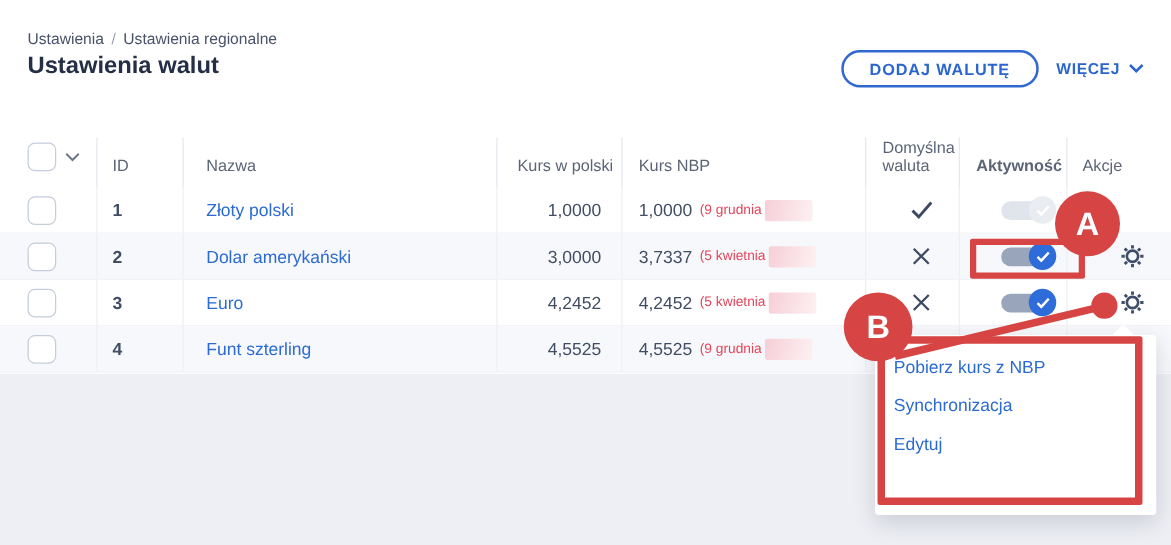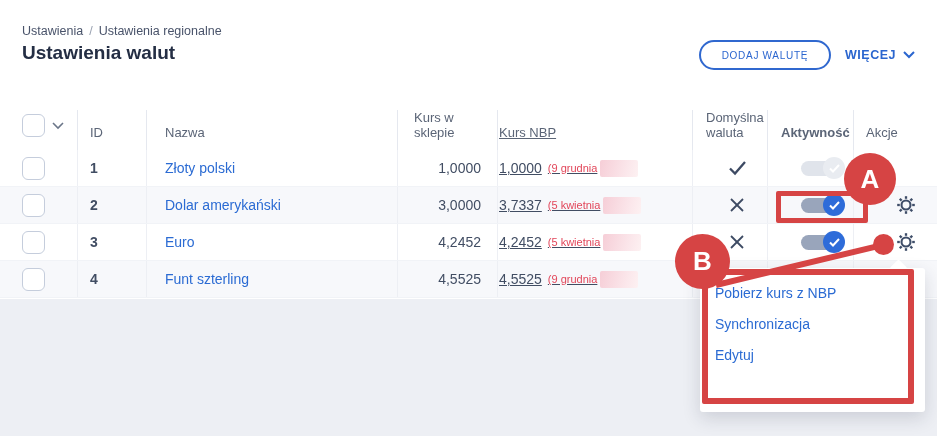--- a/index.html
+++ b/index.html
@@ -12,21 +12,21 @@
   .card { position: absolute; left:0; top:0; width:937px; height:299px; background:#ffffff; }
 
   
   .breadcrumb { position:absolute; left:22px; top:24px; font-size:12.5px; color:#49536a; }
   .breadcrumb .sep { color:#9aa2b1; margin:0 6px; }
   .page-title { position:absolute; left:22px; top:42px; font-size:19px; font-weight:700; color:#242e44; }
 
   .toolbar { position:absolute; top:40px; right:22px; display:flex; align-items:center; gap:14px; }
   .btn-add {
     height:30px; padding:0 21px; border:2px solid #3068cf; border-radius:16px;
-    color:#2b66cf; font-size:10px; font-weight:400; letter-spacing:.7px;
+    color:#2b66cf; font-size:13px; font-weight:700; letter-spacing:.7px;
     background:#fff; display:flex; align-items:center; cursor:pointer;
   }
   .btn-more { display:flex; align-items:center; gap:7px; color:#2b66cf;
     font-size:12.5px; font-weight:700; letter-spacing:.5px; cursor:pointer; }
 
   
   .table { position:absolute; left:0; top:110px; width:937px; }
   .tr { display:flex; width:937px; }
   .thead { height:40px; }
   .thead .td { align-items:flex-end; padding-bottom:9px; font-size:13px; color:#5b6577; line-height:1.15; }
@@ -34,21 +34,21 @@
   .tbody .tr { height:37px; border-bottom:1px solid #f1f3f7; background:#fff; }
   .tbody .tr.alt { background:#f7f8fb; }
   .tbody .td { align-items:center; font-size:14px; color:#414d63; }
   .tbody .td + .td { border-left:1px solid #edeff4; }
   .td { display:flex; }
   .c-check   { width:77px;  padding-left:22px; }
   .c-id      { width:69px;  padding-left:12px; font-weight:700; color:#3e4a61; }
   .c-name    { width:251px; padding-left:18px; }
   .c-shop    { width:100px; padding-left:16px; }
   .tbody .c-shop { justify-content:flex-end; padding-right:16px; }
-  .c-nbp     { width:195px; padding-left:1px;text-decoration:underline; }
+  .c-nbp     { width:195px; padding-left:13px; }
   .c-default { width:75px;  justify-content:center; }
   .thead .c-default { justify-content:flex-start; padding-left:13px; }
   .c-activity{ width:86px;  justify-content:center;font-weight:bold; }
   .thead .c-activity { justify-content:flex-start; padding-left:13px; }
   .c-actions { width:84px;  justify-content:center; }
   .thead .c-actions { justify-content:flex-start; padding-left:12px; }
 
   .link { color:#2b6bd3; cursor:pointer; text-decoration:none; }
 
   .checkbox { width:23px; height:23px; border:1.5px solid #c5cddc; border-radius:6px; background:#fff; cursor:pointer; }
@@ -114,21 +114,21 @@
   <div class="table">
     <div class="tr thead">
       <div class="td c-check">
         <div class="checkbox"></div>
         <svg width="12" height="8" viewBox="0 0 12 8">
           <polyline points="1,1 6,6 11,1" fill="none" stroke="#6b7689" stroke-width="1.6"></polyline>
         </svg>
       </div>
       <div class="td c-id" style="font-weight:400">ID</div>
       <div class="td c-name">Nazwa</div>
-      <div class="td c-shop">Kurs w sklepie</div>
+      <div class="td c-shop">Kurs w polski</div>
       <div class="td c-nbp">Kurs NBP</div>
       <div class="td c-default">Domyślna waluta</div>
       <div class="td c-activity">Aktywność</div>
       <div class="td c-actions">Akcje</div>
     </div>
 
     <div class="tbody">
 
       <div class="tr">
         <div class="td c-check">

